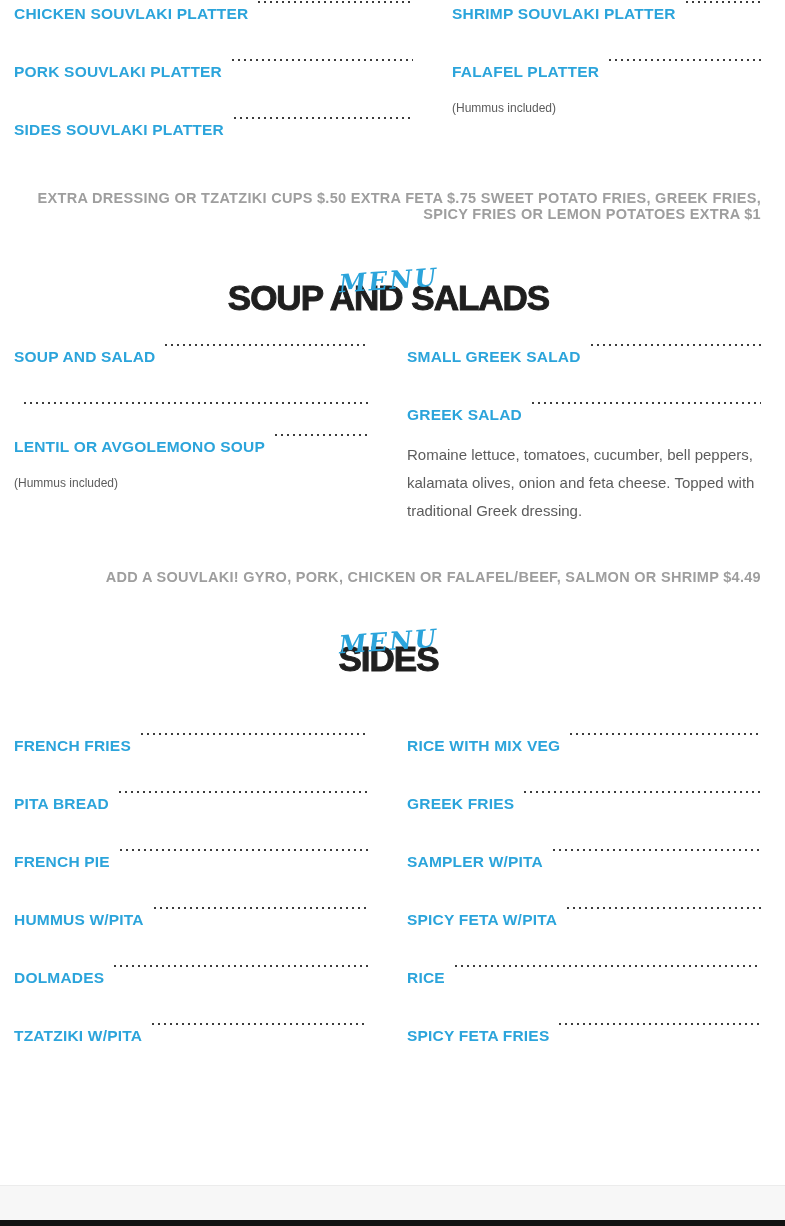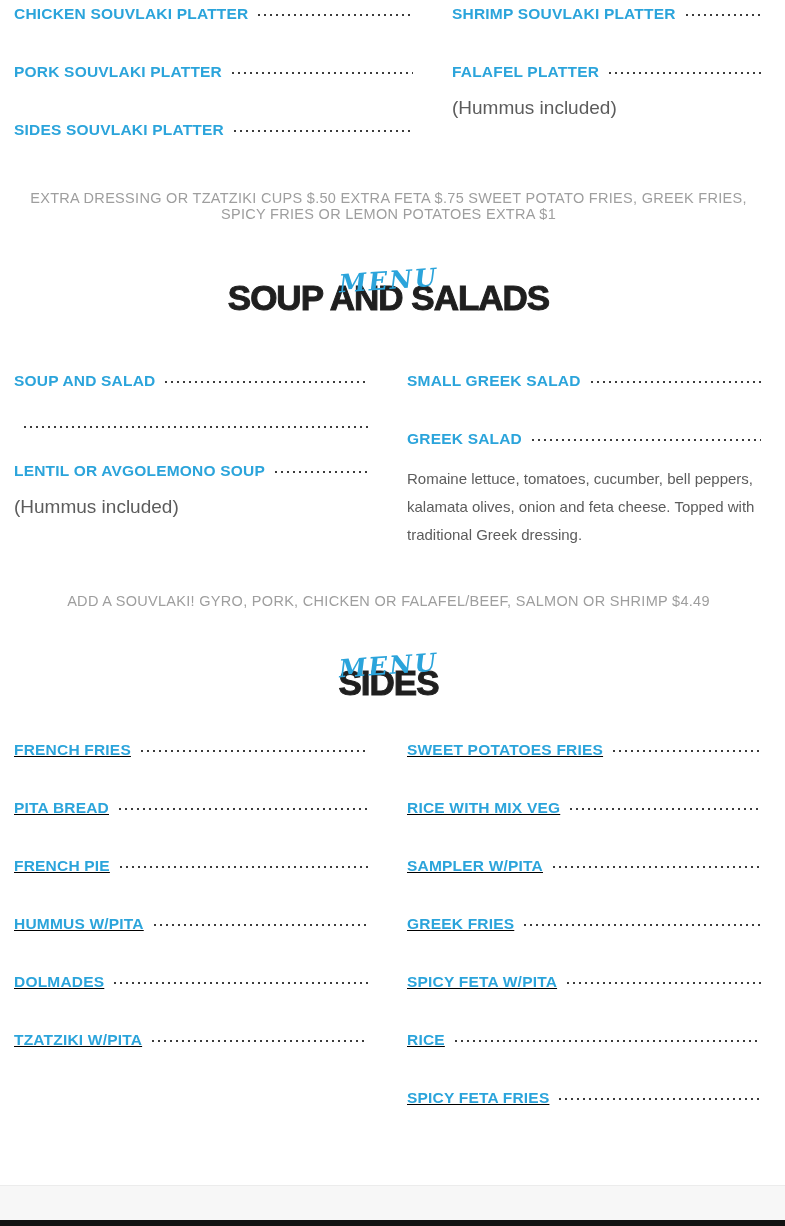--- a/index.html
+++ b/index.html
@@ -12,57 +12,57 @@
     -webkit-font-smoothing: antialiased;
   }
   .content { padding: 0 22px 0 14px; }
 
   
   .grid { display: grid; column-gap: 37px; }
   .grid.platters { grid-template-columns: 401px 311px; }
   .grid.even { grid-template-columns: 1fr 1fr; }
 
   .menu-item { margin-bottom: 30px; }
-  .item-row { display: flex; align-items: center; }
+  .item-row { display: flex; }
   .item-title {
     color: #2ba4db;
     font-weight: bold;
     font-size: 15.5px;
     line-height: 28px;
     letter-spacing: 0.2px;
   }
   .leader {
     flex: 1 1 50px;
     min-width: 50px;
     height: 2px;
     margin: 0 2px 0 10px;
     transform: translateY(1px);
     background-image: repeating-linear-gradient(to right,
       #3c3c3c 0, #3c3c3c 2px, transparent 2px, transparent 6px);
   }
   .item-note {
     margin: 12px 0 0 0;
     color: #5c5c5c;
-    font-size: 19px;
+    font-size: 12px;
     line-height: 20px;
   }
   .item-desc {
     margin: 12px 0 0 0;
     color: #5c5c5c;
     font-size: 15px;
     line-height: 28px;
   }
 
   
   .section-footnote {
     margin: 16px auto 0;
     max-width: 745px;
-    text-align: center;
+    text-align: right;
     color: #9e9e9e;
-    font-weight: normal;
+    font-weight: bold;
     font-size: 14.5px;
     line-height: 16px;
     letter-spacing: 0.3px;
     font-stretch: condensed;
     text-transform: uppercase;
   }
   .section-footnote.single { margin-top: 14px; }
 
   
   .menu-heading { text-align: center; }
@@ -83,22 +83,22 @@
   }
   .section-title {
     margin: 0;
     color: #1f1f1f;
     font-size: 35px;
     line-height: 1;
     font-weight: 800;
     letter-spacing: -1px;
     -webkit-text-stroke: 1px #1f1f1f;
   }
-  .grid.soup  { margin-top: 52px; }
-  .grid.sides { margin-top: 36px; text-decoration: underline; }
+  .grid.soup  { margin-top: 28px; }
+  .grid.sides { margin-top: 56px; }
 
   
   .footer { position: absolute; left: 0; right: 0; bottom: 0; }
   .footer-band { height: 34px; background: #f7f7f7; border-top: 1px solid #ececec; }
   .footer-bar  { height: 6px;  background: #121212; }
 </style>
 </head>
 <body>
 
 <div class="content">
@@ -228,39 +228,33 @@
       <div class="menu-item">
         <div class="item-row">
           <span class="item-title">TZATZIKI W/PITA</span>
           <span class="leader"></span>
         </div>
       </div>
     </div>
     <div>
       <div class="menu-item">
         <div class="item-row">
-          <span class="item-title">SWEET POTATOES FRIES</span>
-          <span class="leader"></span>
-        </div>
-      </div>
-      <div class="menu-item">
-        <div class="item-row">
           <span class="item-title">RICE WITH MIX VEG</span>
           <span class="leader"></span>
         </div>
       </div>
       <div class="menu-item">
         <div class="item-row">
+          <span class="item-title">GREEK FRIES</span>
+          <span class="leader"></span>
+        </div>
+      </div>
+      <div class="menu-item">
+        <div class="item-row">
           <span class="item-title">SAMPLER W/PITA</span>
-          <span class="leader"></span>
-        </div>
-      </div>
-      <div class="menu-item">
-        <div class="item-row">
-          <span class="item-title">GREEK FRIES</span>
           <span class="leader"></span>
         </div>
       </div>
       <div class="menu-item">
         <div class="item-row">
           <span class="item-title">SPICY FETA W/PITA</span>
           <span class="leader"></span>
         </div>
       </div>
       <div class="menu-item">

